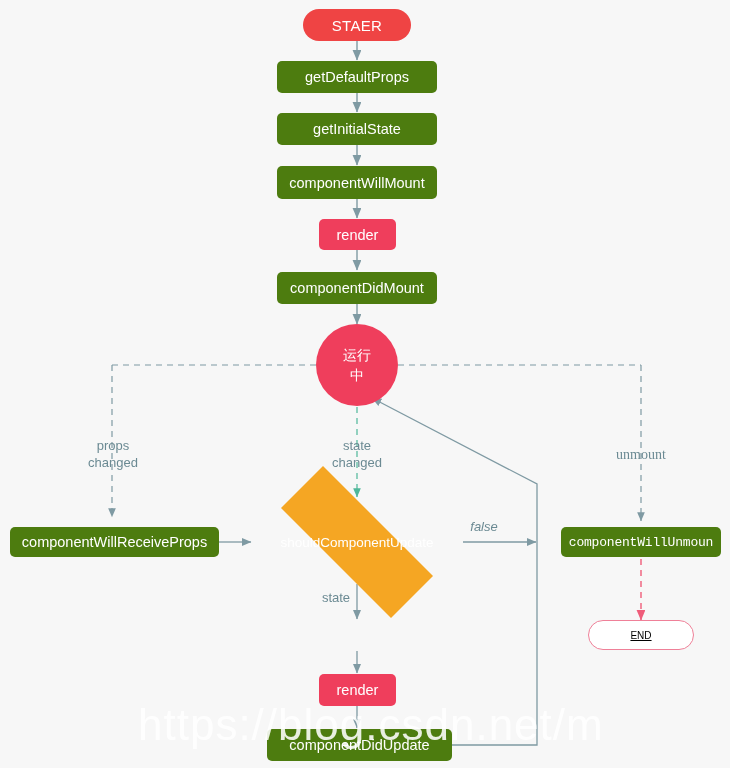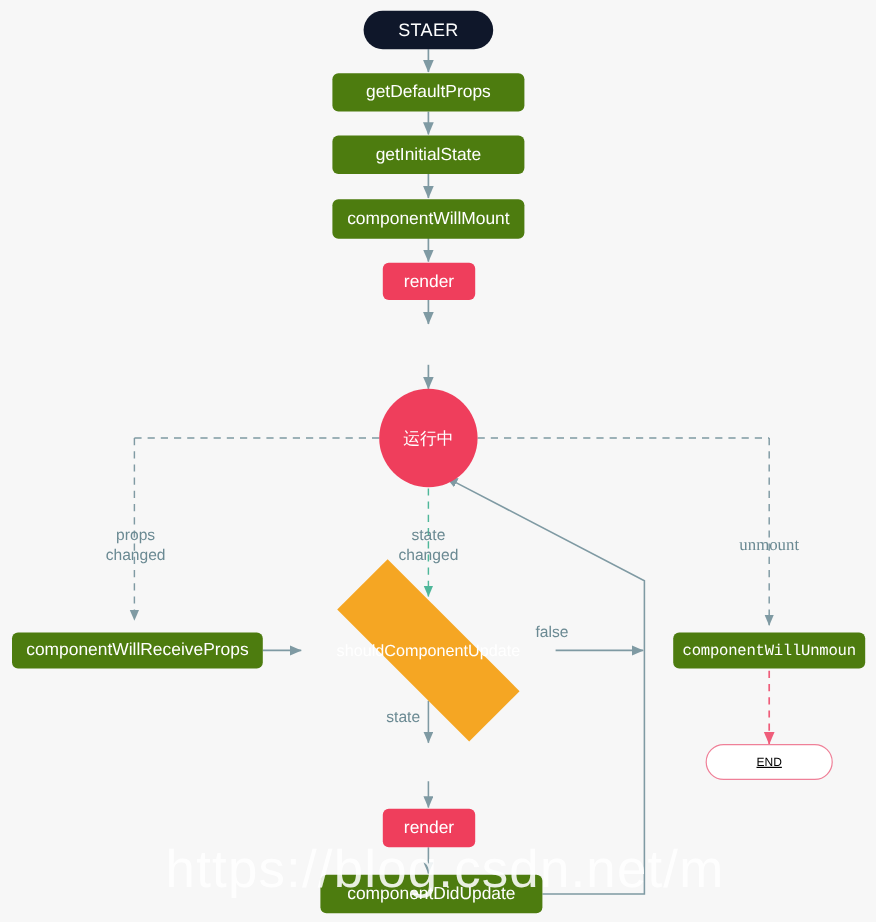--- a/index.html
+++ b/index.html
@@ -31,21 +31,21 @@
     box-sizing: border-box;
     display: flex;
     align-items: center;
     justify-content: center;
     text-align: center;
     white-space: nowrap;
     overflow: hidden;
     z-index: 3;
   }
   .n-start {
-    background: #0f172a;
+    background: #ef4444;
     color: #ffffff;
     border-radius: 22px;
     font-size: 15px;
     letter-spacing: 0.3px;
   }
   .n-green {
     background: #4d7c0f;
     color: #ffffff;
     border-radius: 5px;
     font-size: 14.5px;
@@ -60,21 +60,21 @@
     font-family: "Liberation Mono", "DejaVu Sans Mono", monospace;
     font-size: 13px;
     letter-spacing: -0.2px;
   }
   .n-circle {
     background: #ef3e5c;
     color: #ffffff;
     border-radius: 50%;
     font-size: 14px;
     line-height: 1.45;
-    flex-direction: row;
+    flex-direction: column;
   }
   .n-diamond {
     background: transparent;
     color: #ffffff;
     font-size: 13.5px;
     overflow: visible;
   }
   .n-diamond .dshape {
     position: absolute;
     left: 0;
@@ -188,20 +188,23 @@
   </div>
 
   <div class="node n-green" style="left:277px; top:166px; width:160px; height:33px;">
     <span>componentWillMount</span>
   </div>
 
   <div class="node n-red" style="left:319px; top:219px; width:77px; height:31px;">
     <span>render</span>
   </div>
 
+  <div class="node n-green" style="left:277px; top:272px; width:160px; height:32px;">
+    <span>componentDidMount</span>
+  </div>
 
   <div class="node n-circle" style="left:316px; top:324px; width:82px; height:82px;">
     <span>运行</span>
     <span>中</span>
   </div>
 
   <div class="node n-diamond" style="left:247px; top:500px; width:220px; height:84px;">
     <div class="dshape"></div>
     <span class="dlabel">shouldComponentUpdate</span>
   </div>
@@ -228,19 +231,19 @@
   </div>
 
   <div class="edge-label" style="left:62px; top:437px; width:102px;">props
 changed</div>
 
   <div class="edge-label" style="left:307px; top:437px; width:100px;">state
 changed</div>
 
   <div class="edge-label serif" style="left:591px; top:446px; width:100px;">unmount</div>
 
-  <div class="edge-label" style="left:436px; top:518px; width:48px;">false</div>
+  <div class="edge-label" style="left:460px; top:518px; width:48px;font-style:italic;">false</div>
 
   <div class="edge-label" style="left:313px; top:589px; width:46px;">state</div>
 
   <div id="watermark">https://blog.csdn.net/m</div>
 
 </div>
 
 </body></html>

